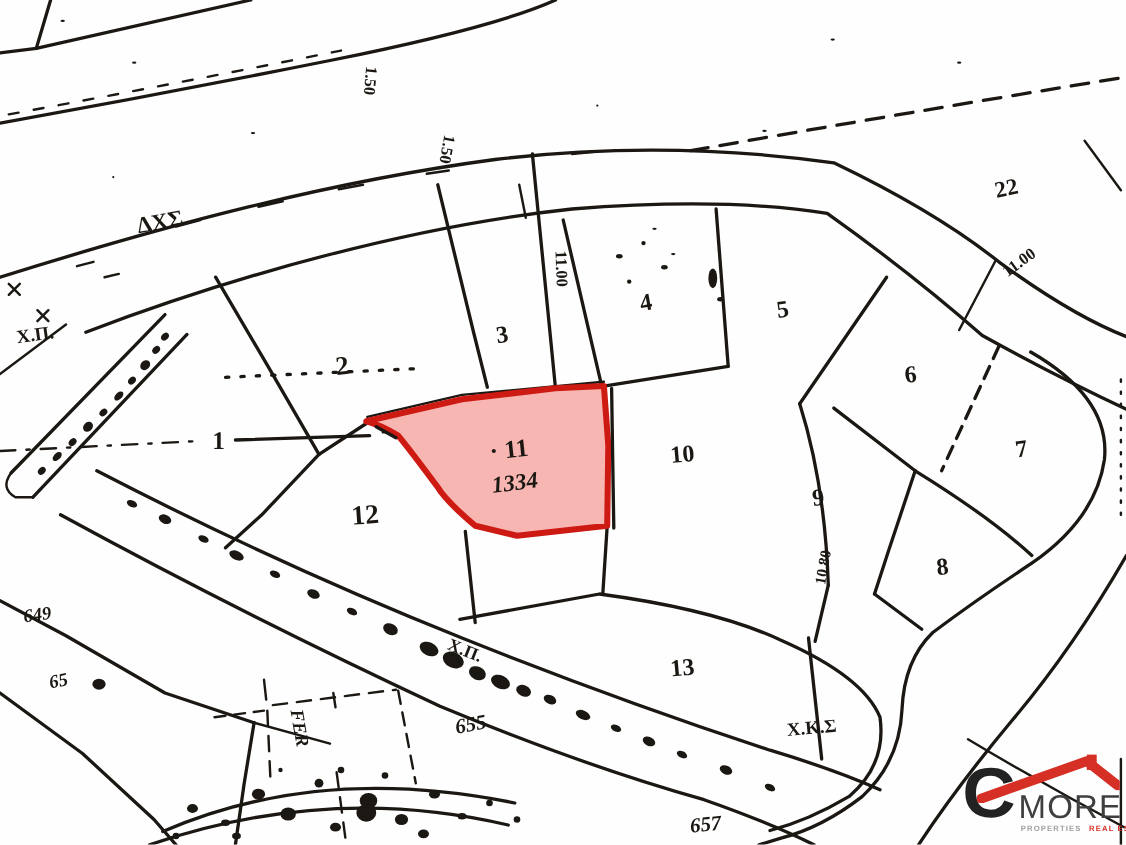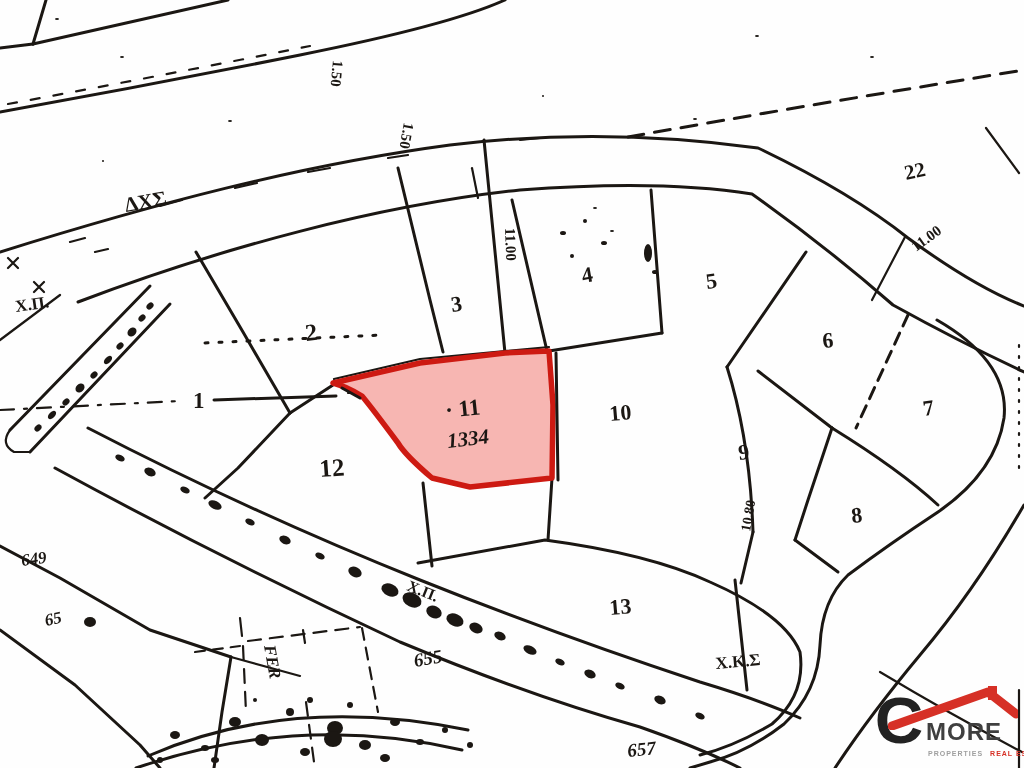--- a/index.html
+++ b/index.html
@@ -4,21 +4,21 @@
 <style>
   html,body{margin:0;padding:0;width:1024px;height:768px;overflow:hidden;background:#fefefe;}
   #stage{position:relative;width:1024px;height:768px;background:#fefefe;font-family:"Liberation Serif",serif;}
   svg{position:absolute;left:0;top:0;}
   .ln{fill:none;stroke:#1b1713;stroke-width:3;stroke-linecap:round;stroke-linejoin:round;}
   .thin{stroke-width:2.2;}
   .map-label{font-family:"Liberation Serif",serif;font-weight:700;fill:#1b1713;}
   .logo{position:absolute;left:868px;top:682px;width:156px;height:86px;font-family:"Liberation Sans",sans-serif;}
   .logo-letter{position:absolute;left:8px;top:2px;font-size:64px;font-weight:800;color:#222222;transform:scaleX(1.05);}
   .logo-roof{position:absolute;left:20px;top:2px;}
-  .logo-word{position:absolute;left:58px;top:36px;font-size:24px;font-weight:700;color:#3f3f3f;letter-spacing:1px;}
+  .logo-word{position:absolute;left:58px;top:36px;font-size:30px;font-weight:400;color:#3f3f3f;letter-spacing:1px;}
   .logo-tag{position:absolute;left:60px;top:68px;font-size:7px;font-weight:700;letter-spacing:1px;white-space:nowrap;}
   .tag-gray{color:#9f9f9f;}
   .tag-red{color:#d63026;margin-left:4px;}
 </style>
 </head>
 <body>
 
 <div id="stage">
 <svg width="1024" height="768" viewBox="0 0 1024 768">
 

